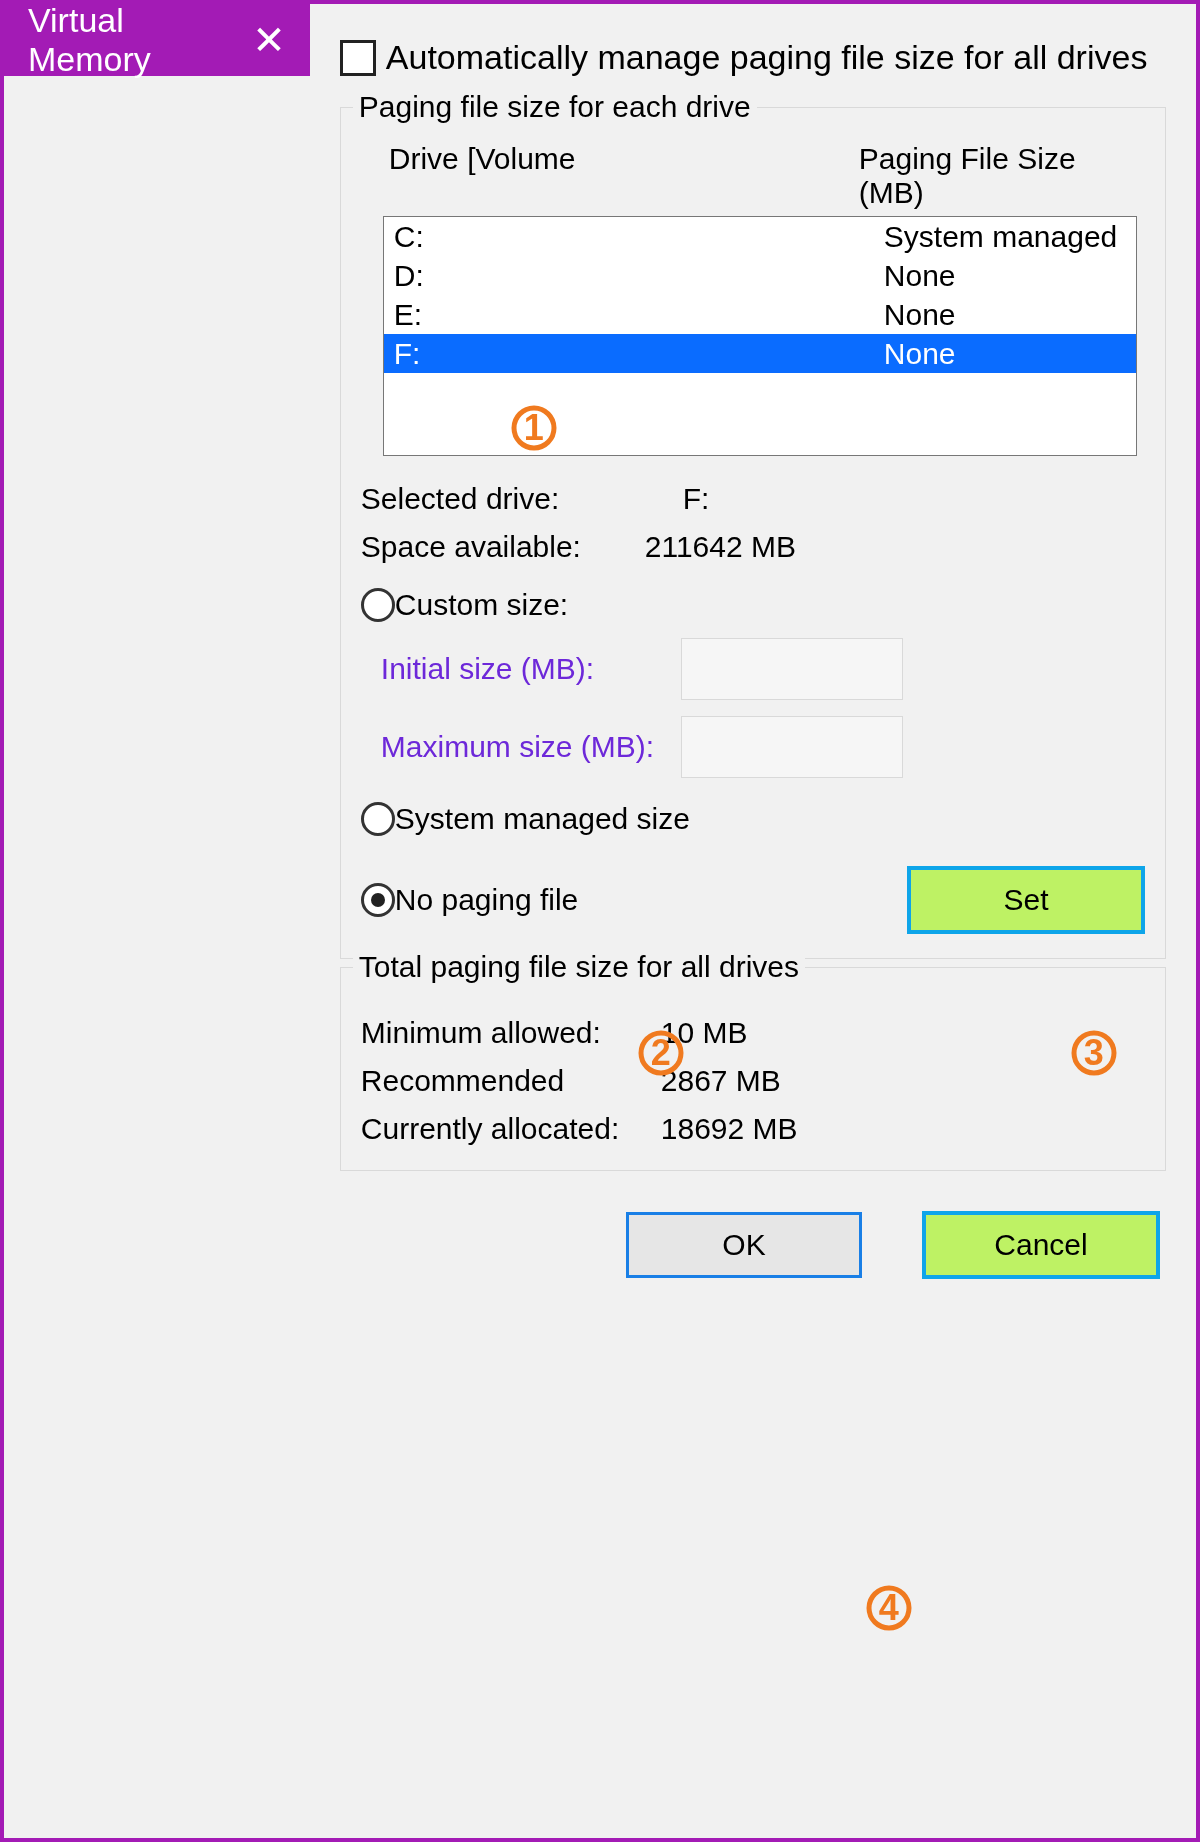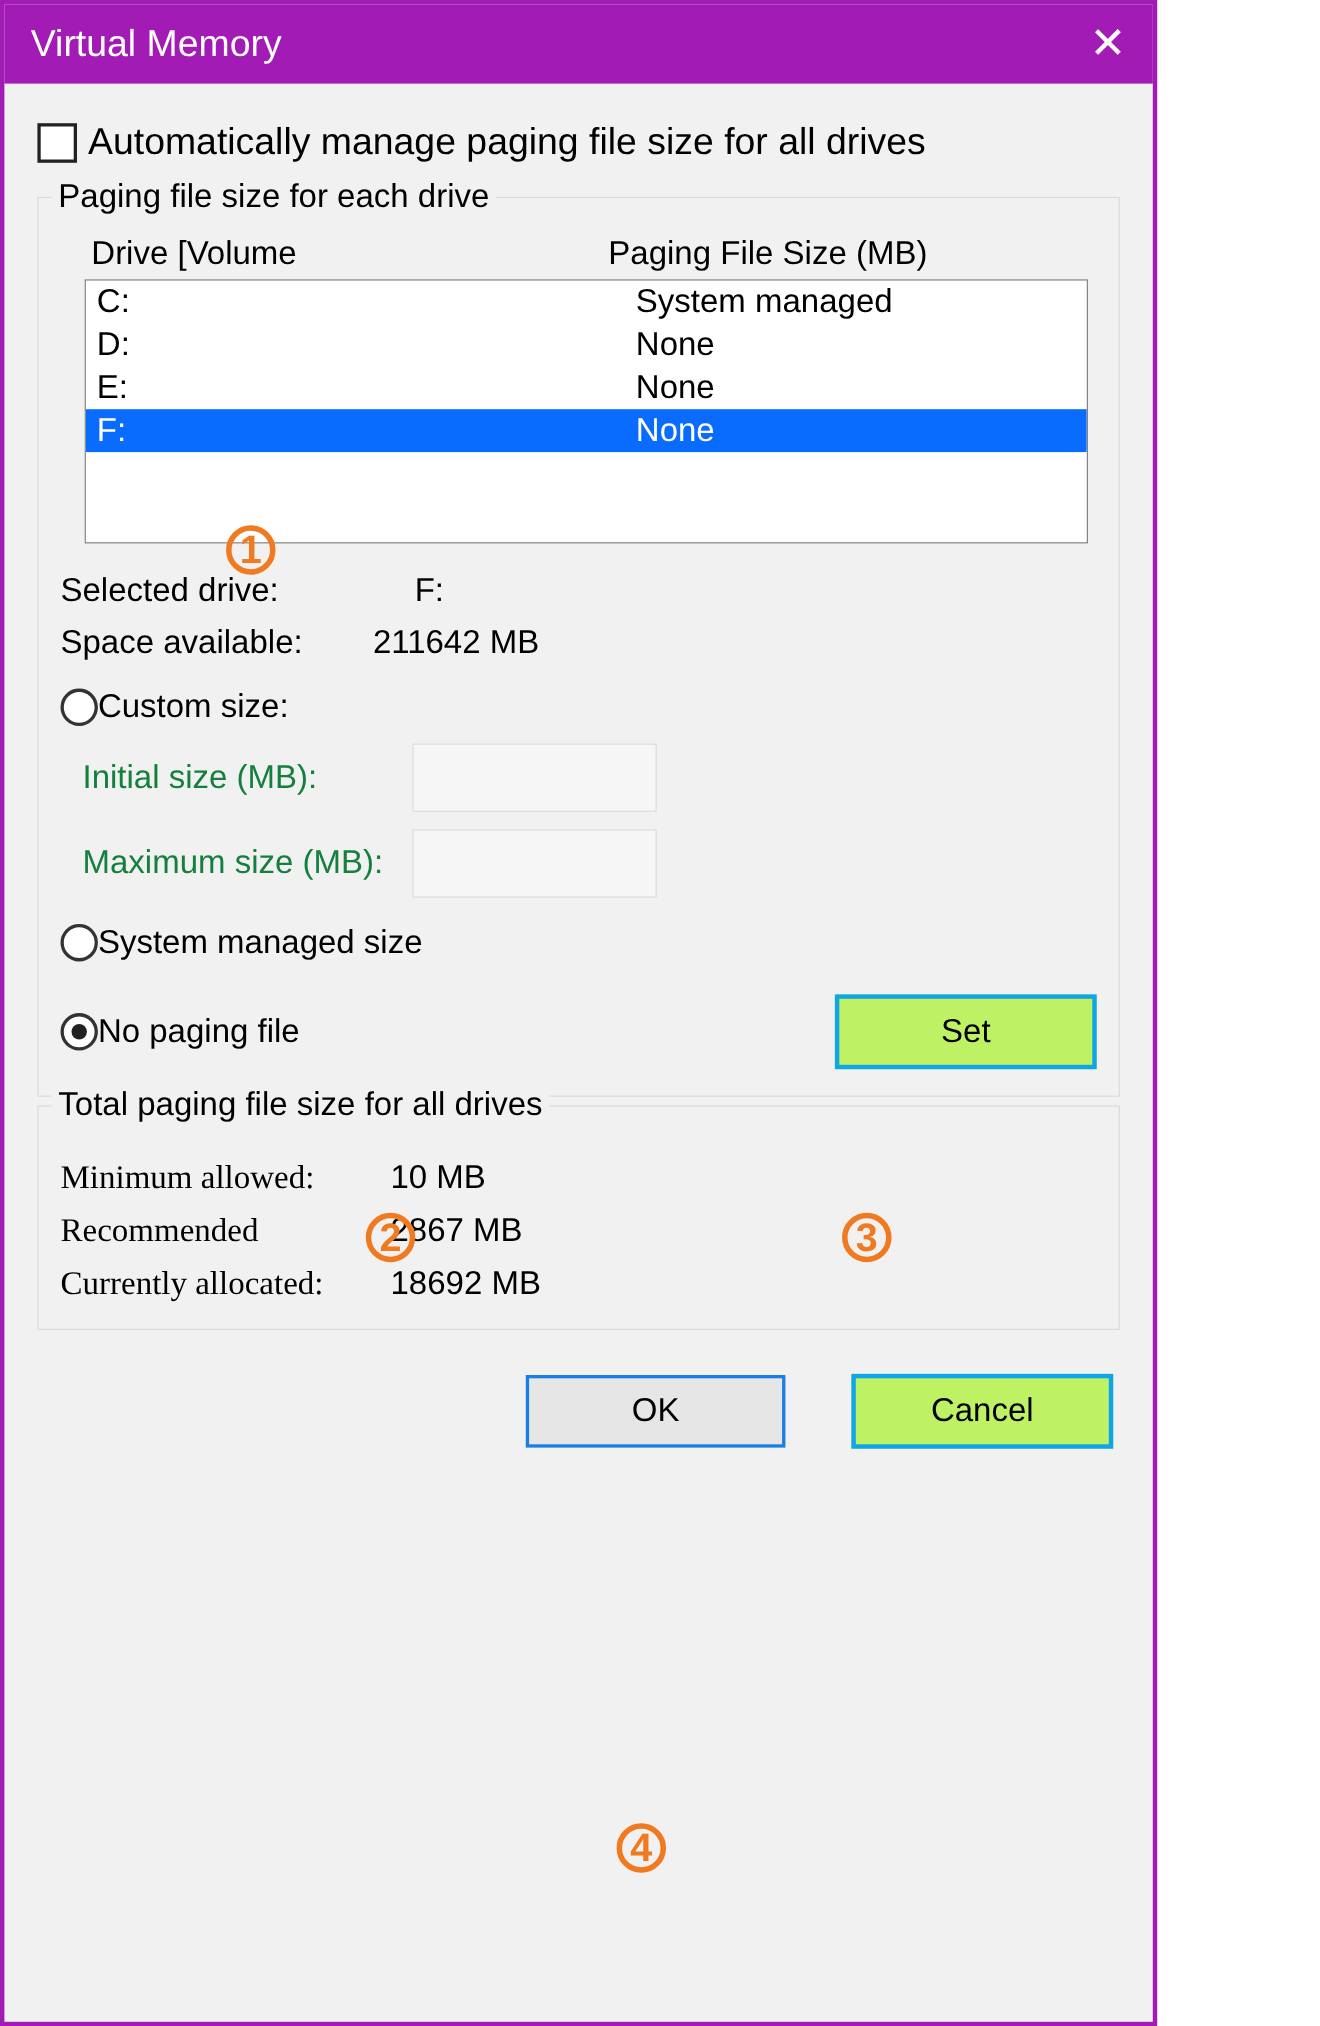--- a/index.html
+++ b/index.html
@@ -7,26 +7,25 @@
     padding: 0;
     width: 1200px;
     height: 1842px;
     font-family: "Segoe UI", Tahoma, sans-serif;
     font-size: 30px;
     color: #000;
     background: #fff;
   }
   .window {
     box-sizing: border-box;
-    width: 1052px;
+    width: 1200px;
     height: 1842px;
     border: 4px solid #a31bb5;
     background: #f1f1f1;
     display: flex;
-    flex-direction: column;
   }
   .title-bar {
     background: #a31bb5;
     color: #fff;
     height: 72px;
     display: flex;
     align-items: center;
     justify-content: space-between;
     padding: 0 24px 0 24px;
   }
@@ -120,21 +119,21 @@
     display: flex; align-items: center; justify-content: center;
     background: #fff;
   }
   .radio-circle.checked::after {
     content: ""; width: 14px; height: 14px; border-radius: 50%; background: #222;
   }
   .radio-label { font-size: 30px; }
 
   .size-field-row {
     display: flex; align-items: center; margin-top: 16px; padding-left: 20px;
-    color: #15803d;
+    color: #6d28d9;
   }
   .size-field-row .sflabel { width: 300px; font-size: 30px; }
   .size-input {
     width: 220px; height: 60px;
     border: 1px solid #d9d9d9;
     background: #f6f6f6;
   }
 
   .set-row { display: flex; align-items: center; margin-top: 30px; }
   .spacer { flex: 1; }
@@ -143,21 +142,21 @@
     border: 4px solid #0ea5e9;
     background: #bef264;
     display: flex; align-items: center; justify-content: center;
     font-size: 30px;
   }
   .btn-set { width: 230px; }
   .btn-ok { width: 230px; border: 3px solid #197fe6; background: #e6e6e6; }
   .btn-cancel { width: 230px; }
 
   
-  .totals .kv .kvlabel { width: 300px; font-family: Liberation Serif, serif; }
+  .totals .kv .kvlabel { width: 300px; }
 
   
   .bottom-row {
     display: flex;
     gap: 60px;
     justify-content: flex-end;
     margin-top: 40px;
     padding-right: 6px;
     align-items: center;
   }

